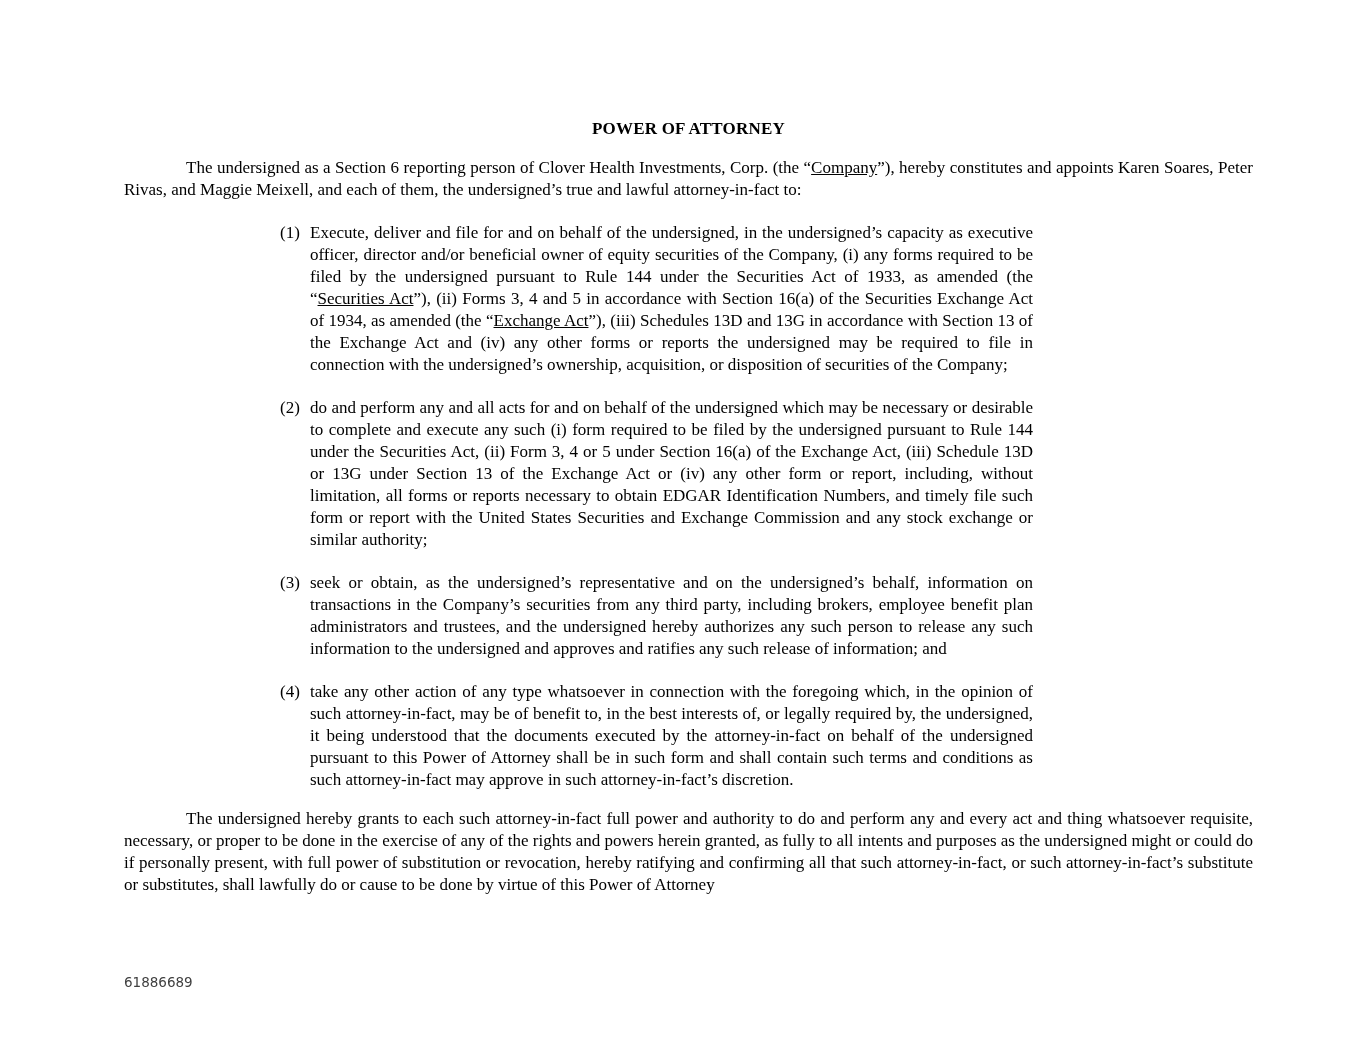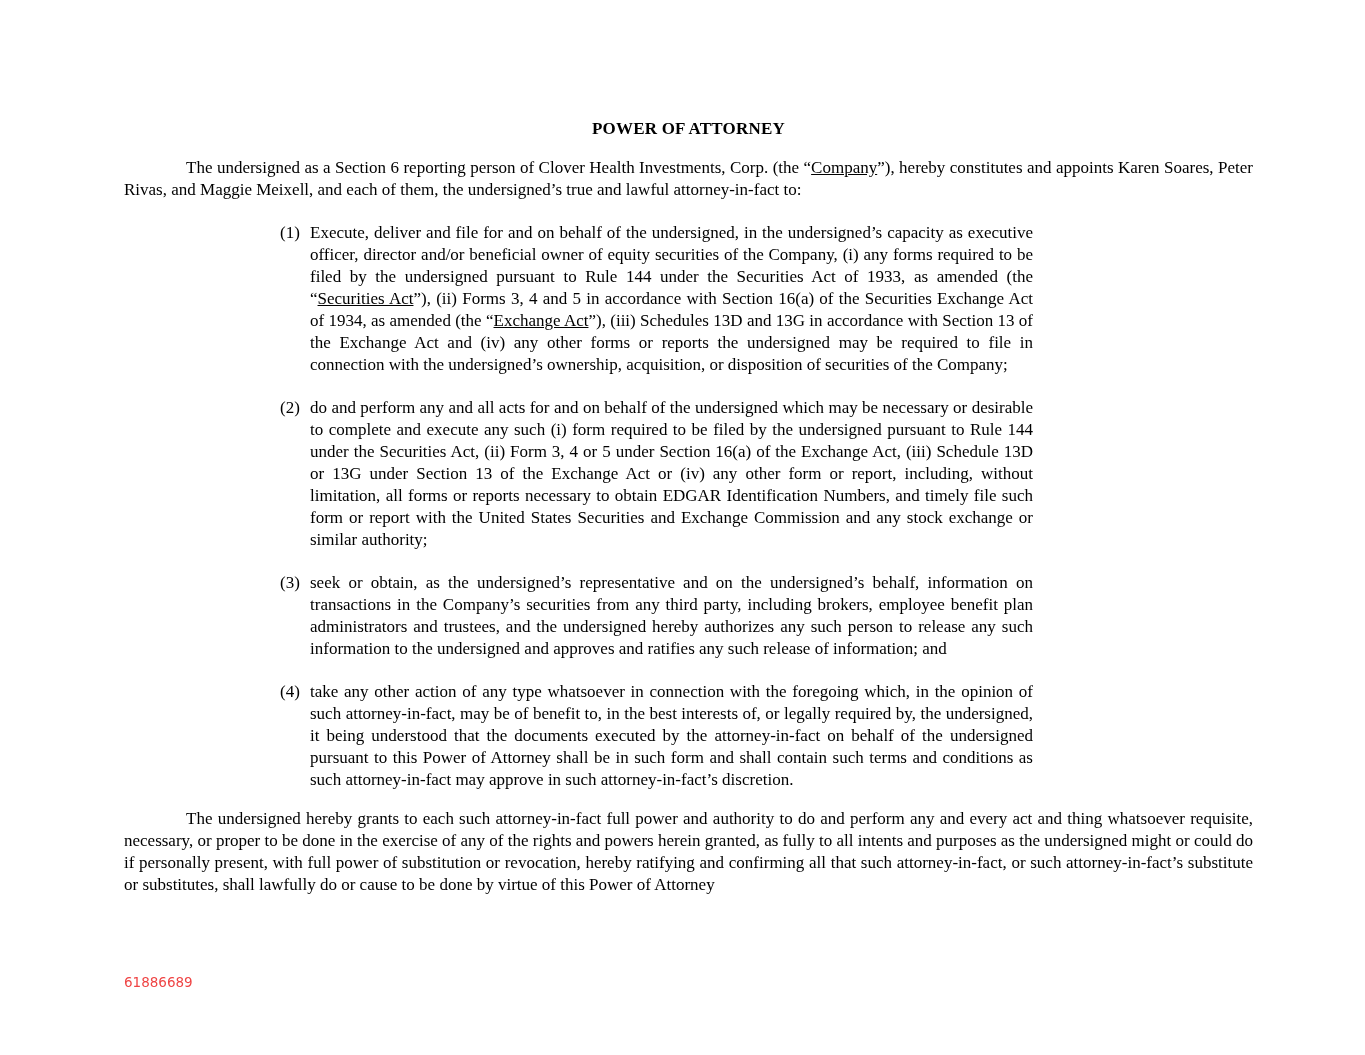--- a/index.html
+++ b/index.html
@@ -49,21 +49,21 @@
     text-align: justify;
     font-family: Liberation Serif, serif;
   }
   .u { text-decoration: underline; margin-top: 13px; }
   .footer-num {
     position: absolute;
     left: 124px;
     top: 974px;
     font-family: "DejaVu Sans", sans-serif;
     font-size: 13.5px;
-    color: #ef4444;
+    color: #404040;
   }
 </style>
 </head>
 <body>
 
 <div class="page">
 
   <div class="title">POWER OF ATTORNEY</div>
 
   <p class="para"><span>The undersigned as a Section 6 reporting person of Clover Health Investments, Corp. (the “</span><span class="u">Company</span><span>”), hereby constitutes and appoints Karen Soares, Peter Rivas, and Maggie Meixell, and each of them, the undersigned’s true and lawful attorney-in-fact to:</span></p>

